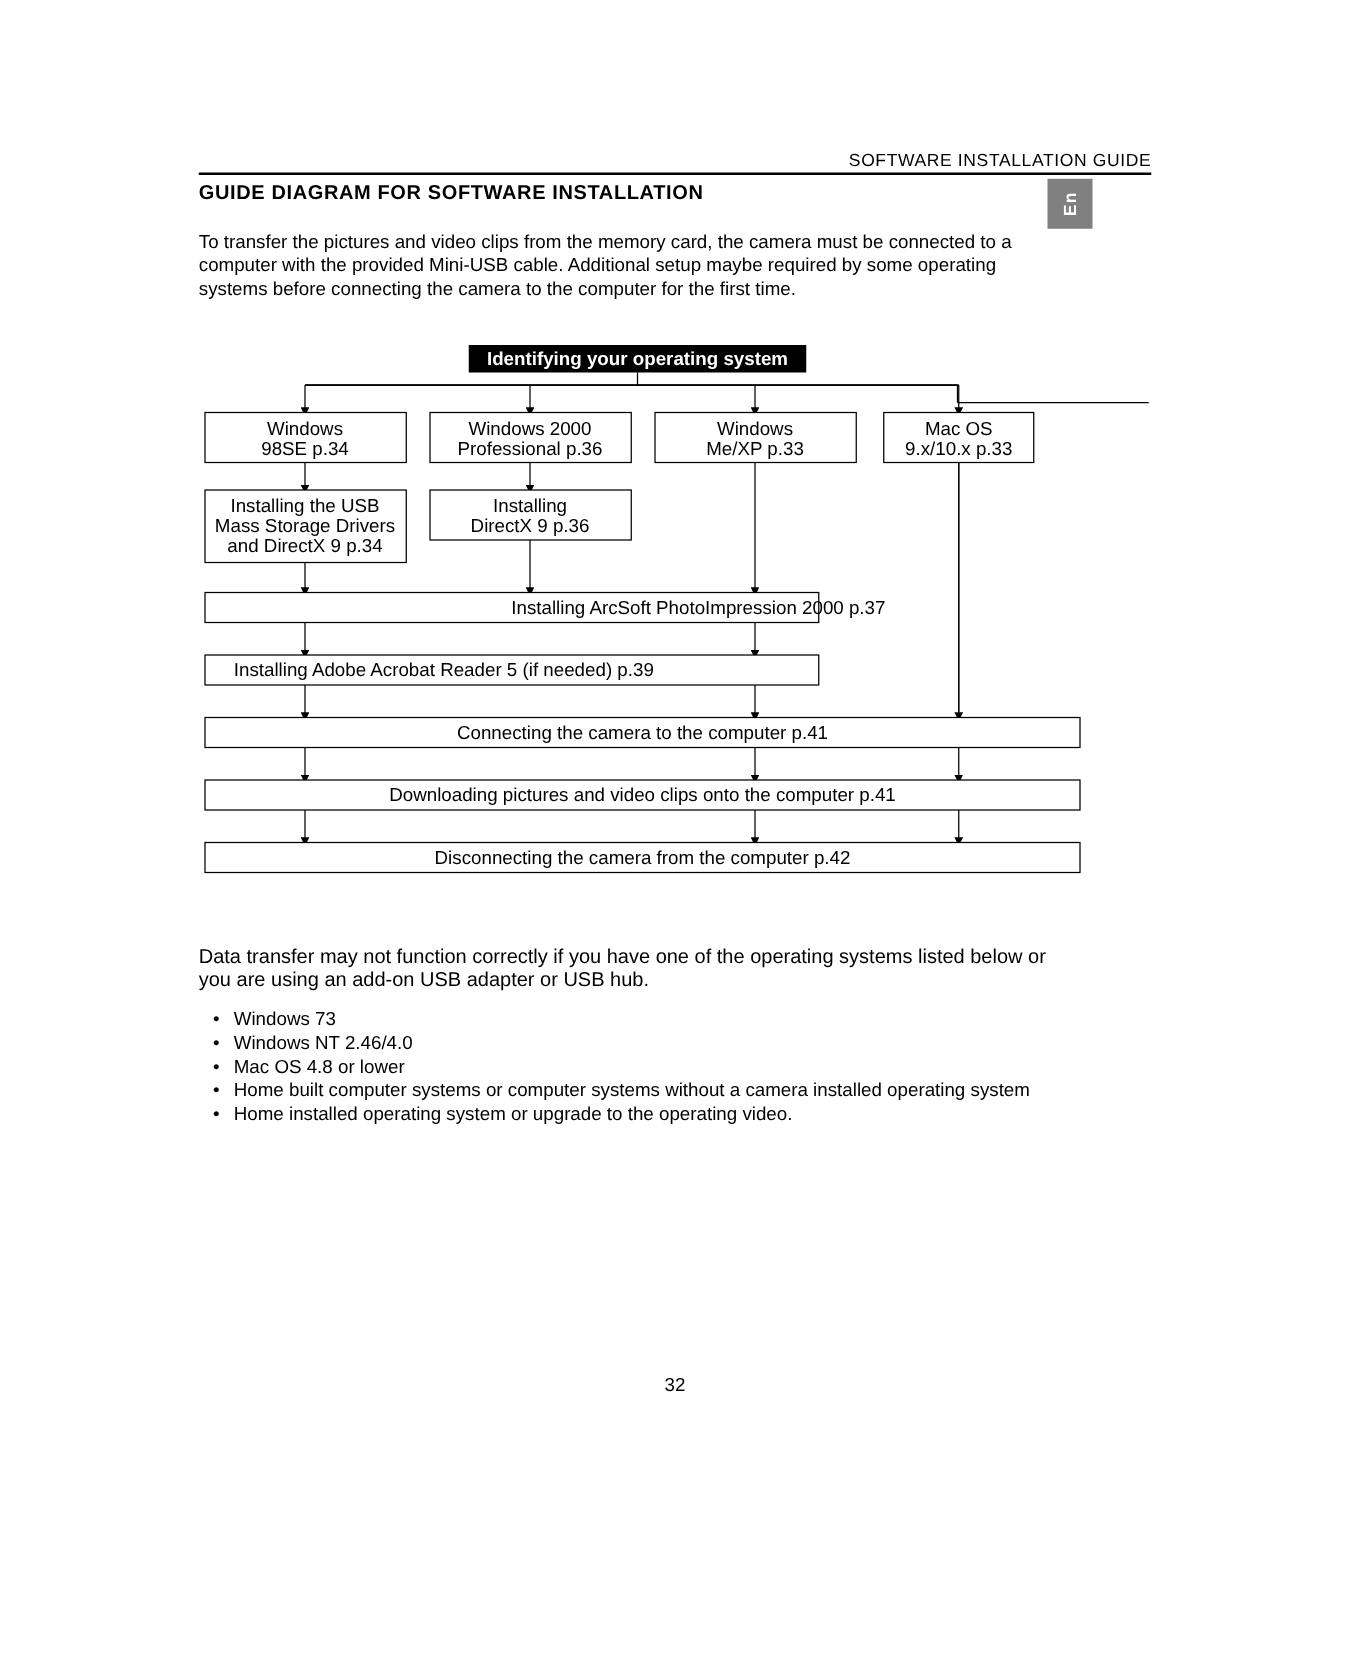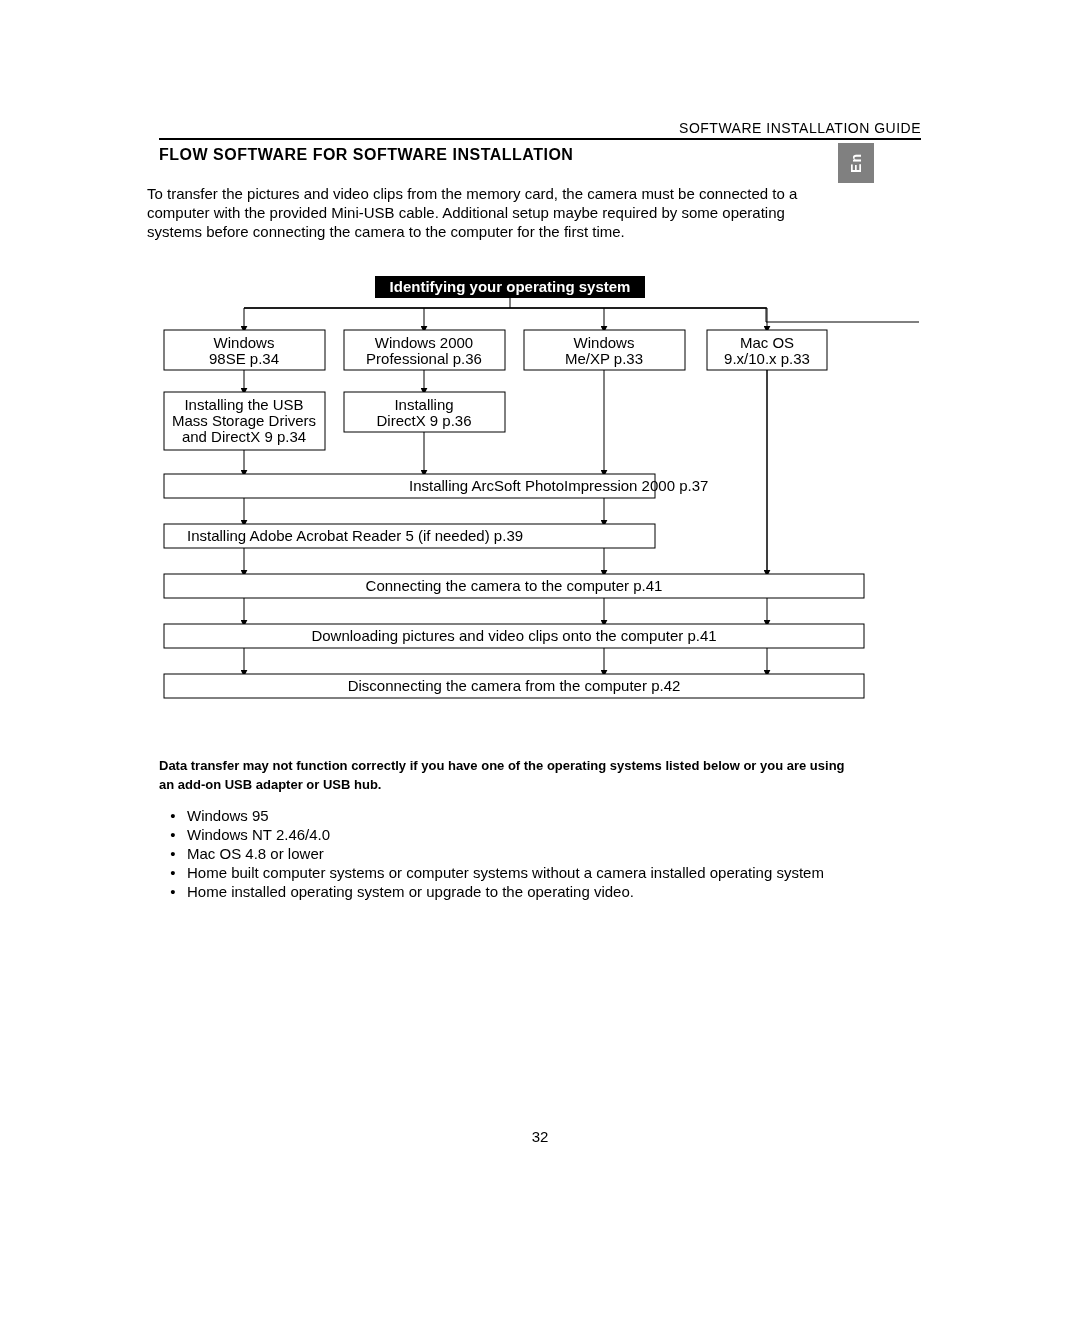--- a/index.html
+++ b/index.html
@@ -50,21 +50,21 @@
     justify-content: center;
   }
   .lang-tab span {
     transform: rotate(-90deg);
     font-size: 14px;
     font-weight: bold;
     letter-spacing: 1px;
   }
   .intro {
     position: absolute;
-    left: 147px;
+    left: 159px;
     top: 184px;
     width: 665px;
     font-size: 15px;
     line-height: 19px;
   }
   .svg-wrap {
     position: absolute;
     left: 159px;
     top: 276px;
     width: 760px;
@@ -76,50 +76,48 @@
     font-size: 15px;
     text-anchor: middle;
     dominant-baseline: middle;
   }
   .banner-text { fill: #fff; font-weight: bold; }
   .footer-para {
     position: absolute;
     left: 159px;
     top: 756px;
     width: 700px;
-    font-size: 13px;
+    font-size: 16px;
     line-height: 19px;
-    font-weight: bold;
   }
   .bullets {
     position: absolute;
     left: 159px;
     top: 806px;
     font-size: 15px;
     line-height: 19px;
   }
   .bullets .row { display: flex; }
   .bullets .dot { width: 28px; text-align: center; }
   .page-num {
     position: absolute;
     left: 0; right: 0;
     top: 1100px;
     text-align: center;
     font-size: 15px;
-    margin-top: 28px;
   }
 </style>
 </head>
 <body>
 
 <div class="page">
 
   <div class="header-label">SOFTWARE INSTALLATION GUIDE</div>
   <div class="hrule"></div>
-  <div class="section-title">FLOW SOFTWARE FOR SOFTWARE INSTALLATION</div>
+  <div class="section-title">GUIDE DIAGRAM FOR SOFTWARE INSTALLATION</div>
 
   <div class="lang-tab">
     <span>En</span>
   </div>
 
   <div class="intro">To transfer the pictures and video clips from the memory card, the camera must be connected to a computer with the provided Mini-USB cable.  Additional setup maybe required by some operating systems before connecting the camera to the computer for the first time.</div>
 
   <div class="svg-wrap">
     <svg viewBox="0 0 760 436" width="760" height="436" xmlns="http://www.w3.org/2000/svg">
       <defs>
@@ -214,21 +212,21 @@
       <text x="355" y="411" class="box-text">Disconnecting the camera from the computer p.42</text>
 
     </svg>
   </div>
 
   <div class="footer-para">Data transfer may not function correctly if you have one of the operating systems listed below or you are using an add-on USB adapter or USB hub.</div>
 
   <div class="bullets">
     <div class="row">
         <span class="dot">•</span>
-        <span>Windows 95</span>
+        <span>Windows 73</span>
       </div>
     <div class="row">
         <span class="dot">•</span>
         <span>Windows NT 2.46/4.0</span>
       </div>
     <div class="row">
         <span class="dot">•</span>
         <span>Mac OS 4.8 or lower</span>
       </div>
     <div class="row">

